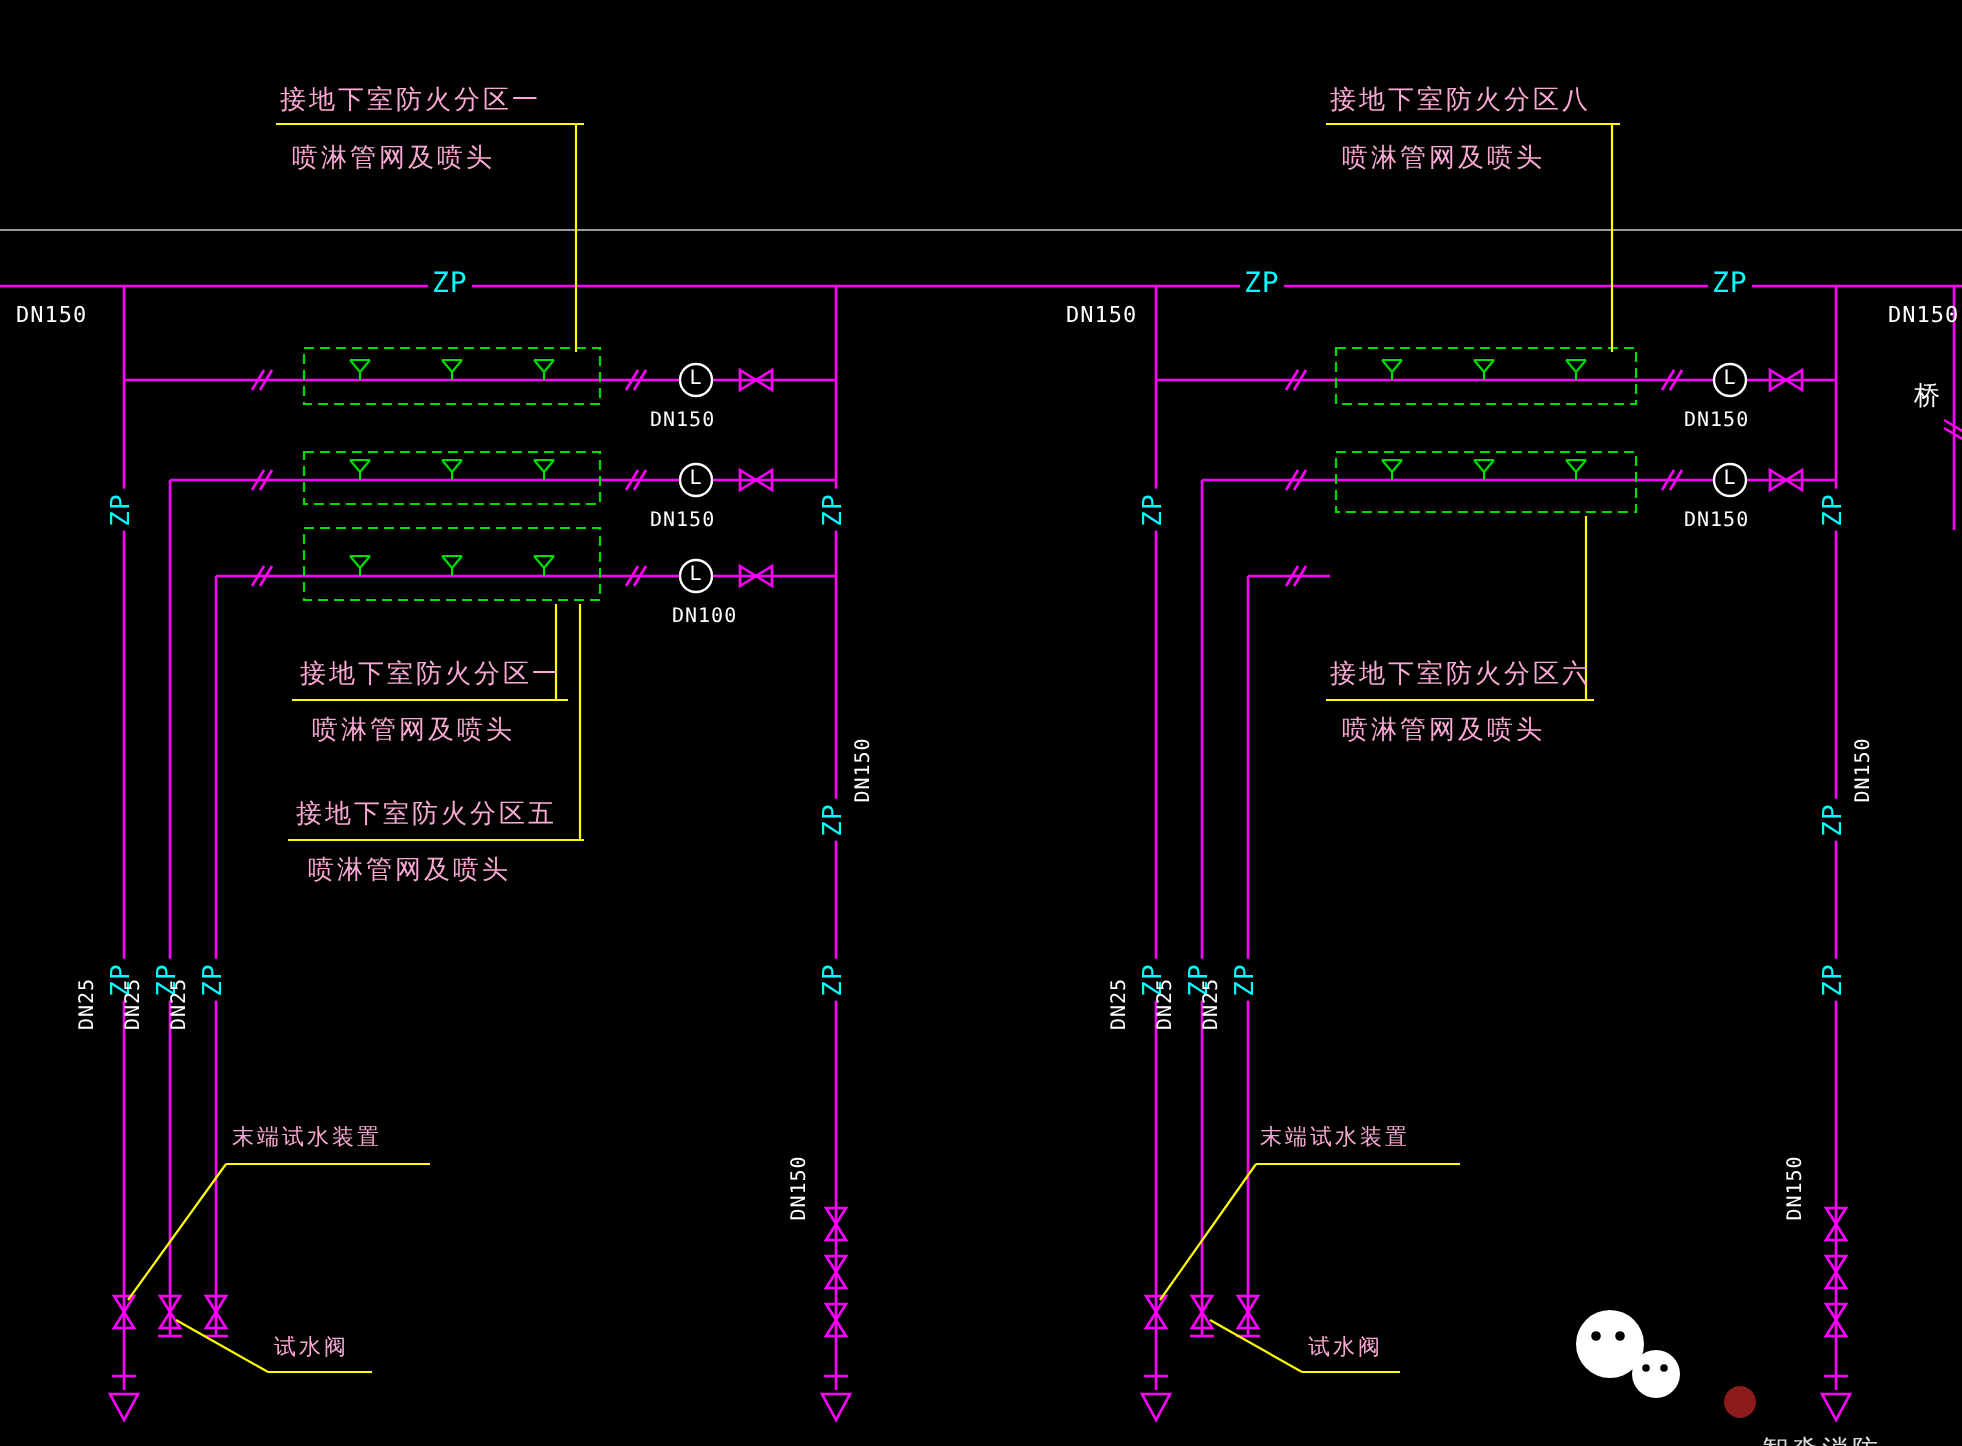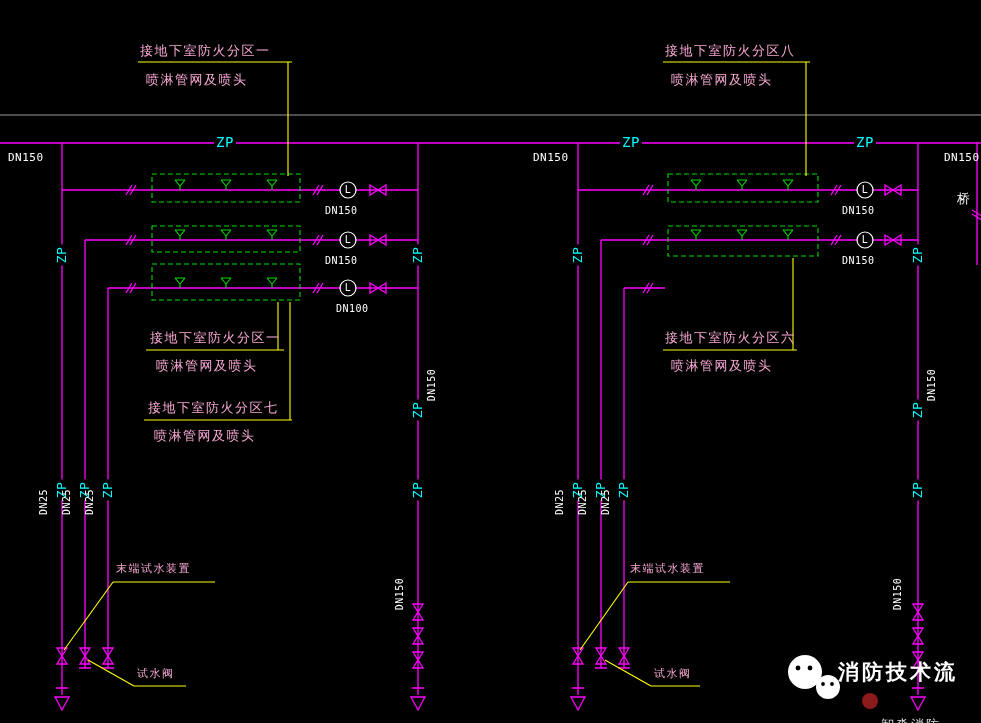--- a/index.html
+++ b/index.html
@@ -158,21 +158,21 @@
 <span class="t w s10" style="left:336px;top:303px">DN100</span>
 <span class="t w s10" style="left:842px;top:205px">DN150</span>
 <span class="t w s10" style="left:842px;top:255px">DN150</span>
 
 <span class="t y s13 cjk" style="left:140px;top:44px">接地下室防火分区一</span>
 <span class="t y s13 cjk" style="left:146px;top:73px">喷淋管网及喷头</span>
 <span class="t y s13 cjk" style="left:665px;top:44px">接地下室防火分区八</span>
 <span class="t y s13 cjk" style="left:671px;top:73px">喷淋管网及喷头</span>
 <span class="t y s13 cjk" style="left:150px;top:331px">接地下室防火分区一</span>
 <span class="t y s13 cjk" style="left:156px;top:359px">喷淋管网及喷头</span>
-<span class="t y s13 cjk" style="left:148px;top:401px">接地下室防火分区七</span>
+<span class="t y s13 cjk" style="left:148px;top:401px">接地下室防火分区五</span>
 <span class="t y s13 cjk" style="left:154px;top:429px">喷淋管网及喷头</span>
 <span class="t y s13 cjk" style="left:665px;top:331px">接地下室防火分区六</span>
 <span class="t y s13 cjk" style="left:671px;top:359px">喷淋管网及喷头</span>
 
 <span class="t y s12 cjk" style="left:116px;top:563px">末端试水装置</span>
 <span class="t y s12 cjk" style="left:137px;top:668px">试水阀</span>
 <span class="t y s12 cjk" style="left:630px;top:563px">末端试水装置</span>
 <span class="t y s12 cjk" style="left:654px;top:668px">试水阀</span>
 
 <span class="t w s13 cjk" style="left:957px;top:192px">桥</span>
@@ -197,16 +197,15 @@
 <span class="t w s10 rv" style="left:90px;top:502px">DN25</span>
 <span class="t w s10 rv" style="left:560px;top:502px">DN25</span>
 <span class="t w s10 rv" style="left:583px;top:502px">DN25</span>
 <span class="t w s10 rv" style="left:606px;top:502px">DN25</span>
 
 <span class="t w s10 rv" style="left:432px;top:385px">DN150</span>
 <span class="t w s10 rv" style="left:400px;top:594px">DN150</span>
 <span class="t w s10 rv" style="left:932px;top:385px">DN150</span>
 <span class="t w s10 rv" style="left:898px;top:594px">DN150</span>
 
-<span class="t wm-title" style="left:838px;top:660px">消防技术流</span>
 <span class="t wm-brand" style="left:881px;top:693px">智淼消防</span>
 
 </div>
 
 </body></html>

